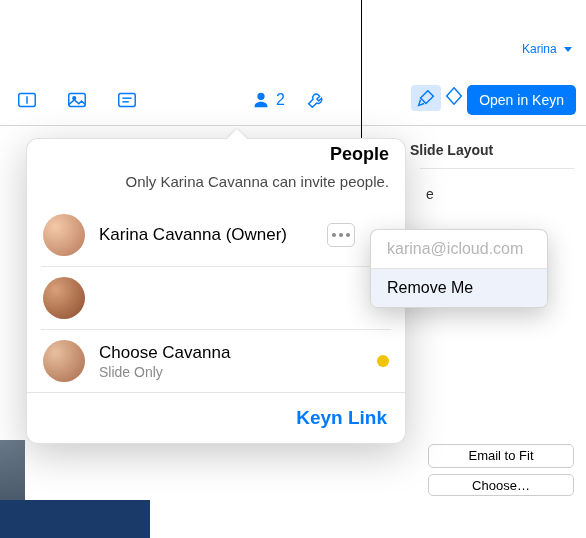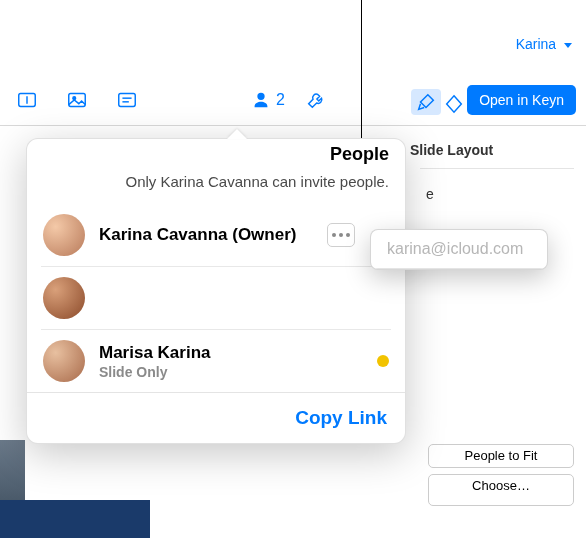--- a/index.html
+++ b/index.html
@@ -17,23 +17,23 @@
       left: 0; top: 440px; width: 25px; height: 60px;
       background: linear-gradient(#6b7a8a, #4a5a6a);
     }
     .bg-strip2 {
       position: absolute;
       left: 0; top: 500px; width: 150px; height: 40px;
       background: #1a3a6a;
     }
     .user-label {
       position: absolute;
-      right: 14px; top: 36px;
+      right: 14px; top: 42px;
       color: #007aff;
-      font-size: 14px;
+      font-size: 12px;
       font-weight: 400;
     }
     .user-label::after {
       content: "";
       display: inline-block;
       margin-left: 4px;
       width: 0; height: 0;
       border-left: 4px solid transparent;
       border-right: 4px solid transparent;
       border-top: 5px solid #007aff;
@@ -54,21 +54,21 @@
       padding-left: 4px;
     }
     .toolbar-mid {
       display: flex;
       align-items: center;
       gap: 18px;
       margin-left: 110px;
     }
     .toolbar-right {
       display: flex;
-      align-items: flex-end;
+      align-items: flex-start;
       margin-left: auto;
     }
     .icon-btn {
       width: 26px; height: 22px;
       display: flex; align-items: center; justify-content: center;
       color: #007aff;
       cursor: pointer;
     }
     .icon-btn svg { width: 22px; height: 22px; }
     .icon-btn.active {
@@ -126,21 +126,21 @@
       background: #fff;
       font-size: 13px;
       text-align: center;
       line-height: 22px;
       cursor: pointer;
     }
     .choose-btn {
       position: absolute;
       left: 428px; top: 474px;
       width: 146px;
-      height: 32px;
+      height: 22px;
       border: 1px solid #ccc;
       border-radius: 5px;
       background: #fff;
       font-size: 13px;
       text-align: center;
       line-height: 22px;
       cursor: pointer;
     }
     
     .popover {
@@ -169,21 +169,21 @@
     .popover-title {
       font-size: 18px;
       font-weight: 700;
       color: #000;
     }
     .popover-sub {
       font-size: 15px;
       color: #4a4a4a;
       margin-top: 8px;
     }
-    .people-list { padding: 4px 14px 0; font-weight: bold; }
+    .people-list { padding: 4px 14px 0; }
     .person-row {
       display: flex; align-items: center;
       padding: 10px 2px;
       border-top: 1px solid #e8e8e8;
       gap: 14px;
     }
     .person-row:first-child { border-top: none; }
     .avatar {
       width: 42px; height: 42px;
       border-radius: 50%;
@@ -314,21 +314,21 @@
     <button class="open-btn">Open in Keyn</button>
   </div>
 </div>
 
 <div class="divider"></div>
 
 <div class="side-label">Slide Layout</div>
 <div class="side-line"></div>
 <div class="side-text">e</div>
 
-<div class="scale-btn">People to Fit</div>
+<div class="scale-btn">Email to Fit</div>
 <div class="choose-btn">Choose…</div>
 
 <div class="callout"></div>
 
 <div class="popover">
   <div class="popover-head">
     <div class="popover-title">People</div>
     <div class="popover-sub">Only Karina Cavanna can invite people.</div>
   </div>
   <div class="people-list">
@@ -343,27 +343,28 @@
           <span></span>
         </div>
       <div class="status-dot status-green"></div>
     </div>
     <div class="person-row">
       <div class="avatar a2"></div>
     </div>
     <div class="person-row">
       <div class="avatar a3"></div>
       <div class="person-info">
-        <div class="person-name">Marisa Karina</div>
+        <div class="person-name">Choose Cavanna</div>
         <div class="person-role">Slide Only</div>
       </div>
       <div class="status-dot status-yellow" style="margin-left:auto"></div>
     </div>
   </div>
   <div class="popover-footer">
-    <span class="copy-link">Copy Link</span>
+    <span class="copy-link">Keyn Link</span>
   </div>
 </div>
 
 <div class="ctx-menu">
   <div class="ctx-item disabled">karina@icloud.com</div>
   <div class="ctx-div"></div>
+  <div class="ctx-item hl">Remove Me</div>
 </div>
 
 </body></html>

